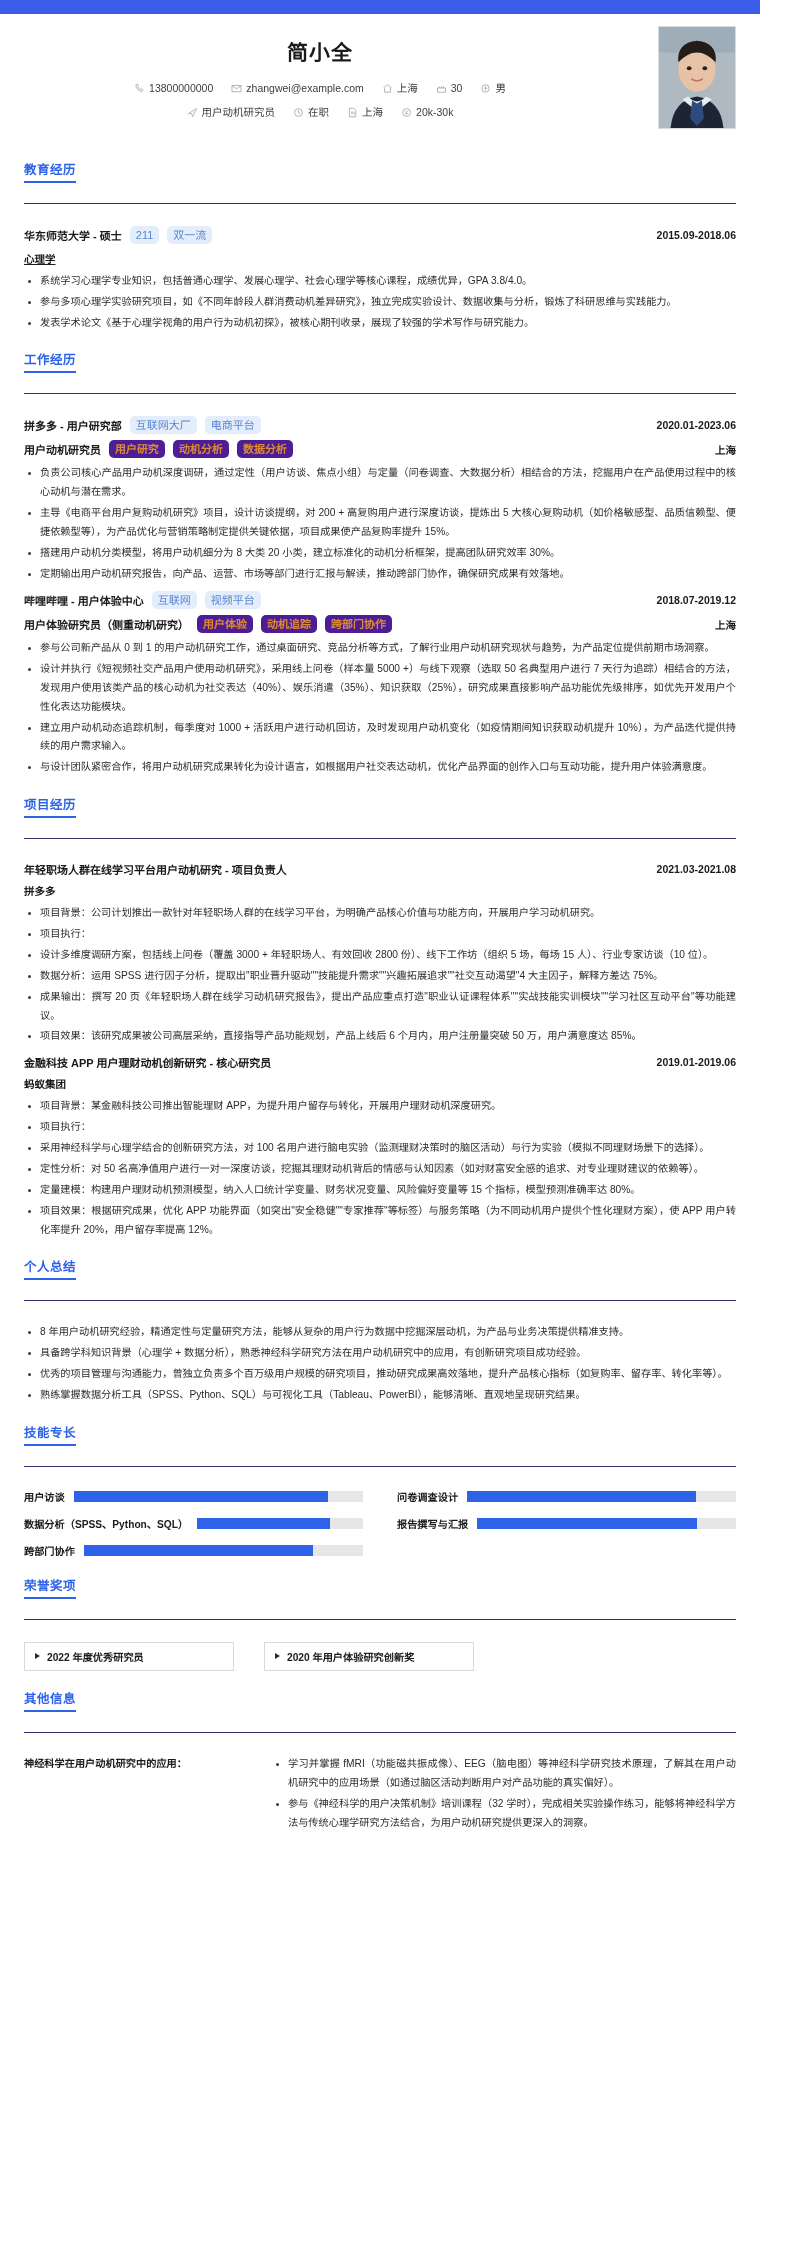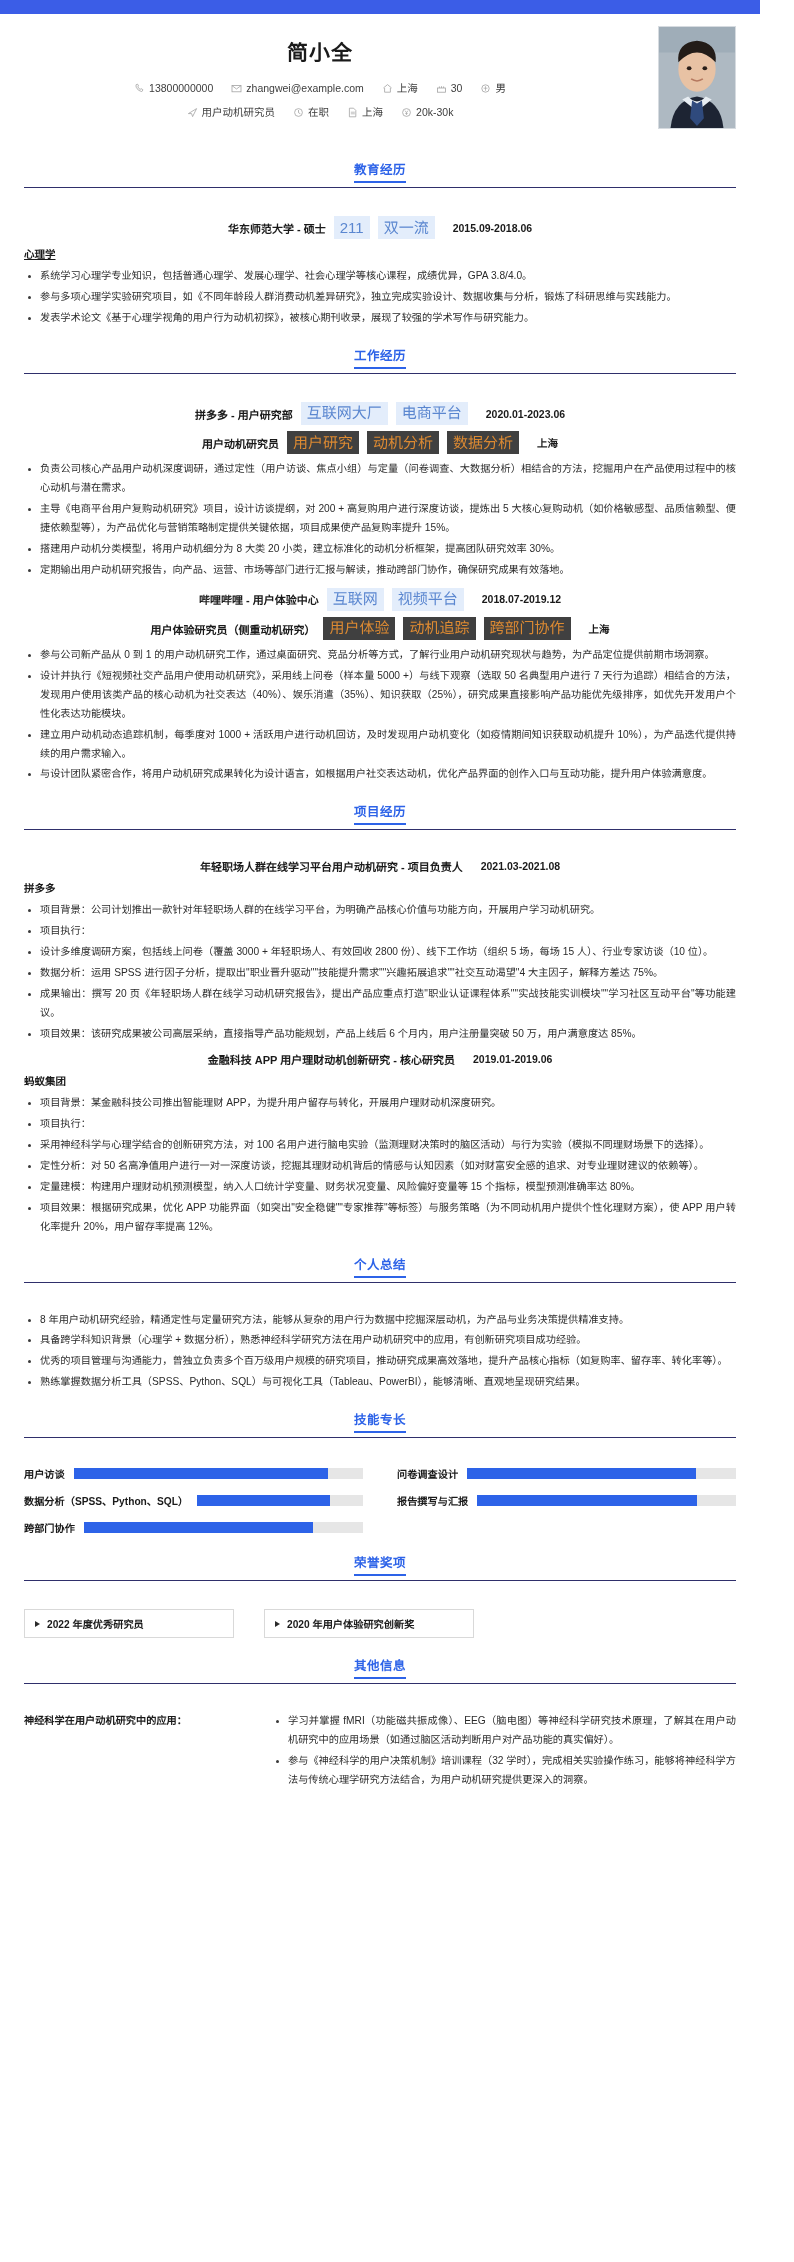--- a/index.html
+++ b/index.html
@@ -76,39 +76,38 @@
     overflow: hidden;
     background: #b9c4cc;
     border: 1px solid #d6dbe0;
   }
   .photo svg { display: block; width: 100%; height: 100%; }
 
   
   .section { padding: 0 24px; margin-top: 17px; }
   .sec-title-wrap {
     border-bottom: 1.6px solid #2f2f6b;
-    padding-bottom: 4px;
-    margin-bottom: 28px;
-    text-align: center;
+    padding-bottom: 20px;
+    margin-bottom: 22px;
   }
   .sec-title {
     font-size: 12.5px;
     font-weight: bold;
     color: #2d63e8;
     display: inline-block;
     border-bottom: 2px solid #2d63e8;
     padding-bottom: 3px;
     letter-spacing: .5px;
   }
 
   
   .entry { margin-bottom: 8px; }
   .entry-line {
     display: flex;
-    justify-content: center;
+    justify-content: space-between;
     align-items: center;
     margin-bottom: 6px;
   }
   .entry-left {
     display: flex;
     align-items: center;
     flex-wrap: wrap;
     gap: 0;
   }
   .entry-title {
@@ -119,29 +118,29 @@
   }
   .entry-right {
     font-size: 10.5px;
     font-weight: bold;
     color: #1a1a1a;
     white-space: nowrap;
     padding-left: 10px;
   }
   .tag {
     display: inline-block;
-    font-size: 15px;
+    font-size: 11px;
     padding: 1.5px 6px;
     margin-right: 8px;
-    border-radius: 0;
+    border-radius: 5px;
     white-space: nowrap;
     line-height: 1.35;
   }
   .tag-blue { background: #e3edfb; color: #5b87d0; }
-  .tag-orange { background: #404040; color: #dd8a32; }
+  .tag-orange { background: #4c1d95; color: #dd8a32; font-weight: bold; }
 
   .major {
     font-size: 10.5px;
     font-weight: bold;
     color: #1a1a1a;
     margin: 7px 0 6px 0;
     text-decoration: underline;
   }
   .company {
     font-size: 10.5px;

